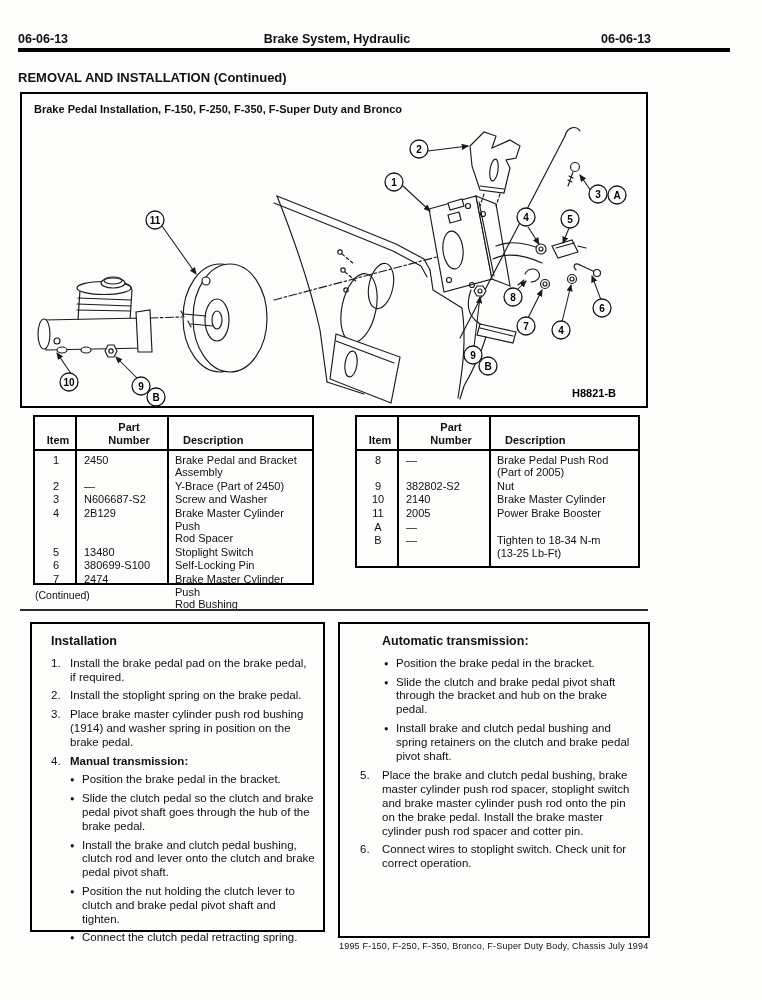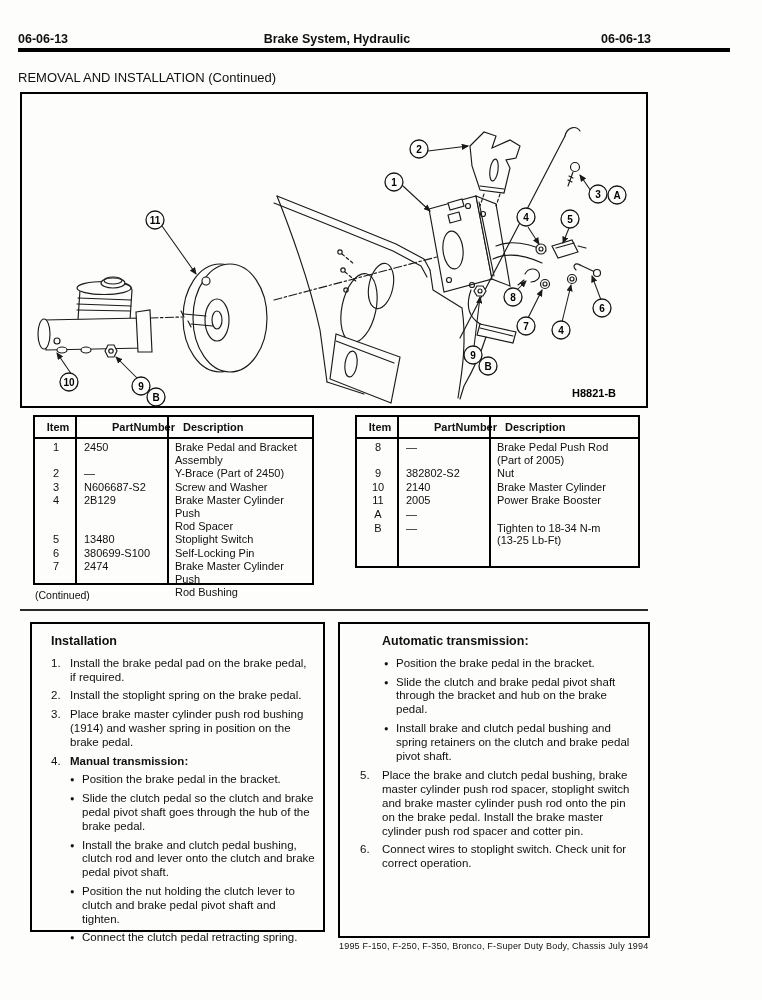--- a/index.html
+++ b/index.html
@@ -8,42 +8,42 @@
     font-family:"Liberation Sans",sans-serif;color:#101010;
     -webkit-font-smoothing:antialiased;
   }
   .abs{position:absolute;}
   
   .hdr-code{font-weight:bold;font-size:12.5px;top:32px;}
   #hdr-left{left:18px;}
   #hdr-center{left:337px;transform:translateX(-50%);font-weight:bold;font-size:12.5px;top:32px;white-space:nowrap;}
   #hdr-right{left:601px;top:32px;}
   #hdr-rule{left:18px;top:48px;width:712px;height:4px;background:#000;}
-  #section-title{left:18px;top:70px;font-weight:normal;font-size:13px;}
+  #section-title{left:18px;top:70px;font-weight:bold;font-size:13px;}
   
   #fig-box{left:20px;top:92px;width:628px;height:316px;border:2px solid #000;box-sizing:border-box;background:#fdfdfc;}
   #fig-caption{position:absolute;left:12px;top:9px;font-weight:bold;font-size:11px;white-space:nowrap;}
   #fig-svg{position:absolute;left:2px;top:0;}
   svg .ln{fill:none;stroke:#1a1a1a;stroke-width:1.15;stroke-linecap:round;stroke-linejoin:round;}
   svg .fw{fill:#fdfdfc;stroke:#1a1a1a;stroke-width:1.15;}
   svg .dash{stroke-dasharray:8 2.5 2.5 2.5;}
   svg .dsh2{stroke-dasharray:3 2.5;}
   svg .leader{fill:none;stroke:#1a1a1a;stroke-width:1.05;}
   svg .co circle{fill:#fdfdfc;stroke:#151515;stroke-width:1.3;}
   svg text{font-family:"Liberation Sans",sans-serif;font-weight:bold;font-size:10px;text-anchor:middle;fill:#000;}
   svg text.figcode{font-size:11px;text-anchor:end;}
   
   .ptable{position:absolute;border:2px solid #000;box-sizing:border-box;background:#fdfdfc;font-size:11px;line-height:12.6px;display:flex;flex-direction:column;}
   #ptable-left{left:33px;top:415px;width:281px;height:170px;}
   #ptable-right{left:355px;top:415px;width:285px;height:153px;}
   .vline{position:absolute;top:0;bottom:0;width:2px;background:#000;}
   .vl1{left:40px;} .vl2{left:132px;}
   .phead{display:flex;border-bottom:2px solid #000;font-weight:bold;flex:none;}
   .ph1{width:42px;flex:none;display:flex;align-items:flex-end;justify-content:center;padding:0 2px 3px;}
-  .ph2{width:92px;flex:none;display:flex;flex-direction:row;justify-content:flex-end;align-items:center;padding:4px 2px 3px;}
+  .ph2{width:92px;flex:none;display:flex;flex-direction:column;justify-content:flex-end;align-items:center;padding:4px 2px 3px;}
   .ph3{flex:1;display:flex;align-items:flex-end;padding:4px 6px 3px;}
   .pbody{padding:2px 0 0 0;}
   .prow{display:flex;padding:0.5px 0;}
   .pcell{box-sizing:border-box;}
   .c-item{width:42px;flex:none;text-align:center;}
   .c-part{width:92px;flex:none;padding:0 0 0 7px;}
   .c-desc{flex:1;padding:0 4px 0 6px;white-space:pre-line;}
   #continued-note{left:35px;top:589px;font-size:10.5px;}
   #divider-rule{left:20px;top:609px;width:628px;height:1.5px;background:#2a2a2a;}
   
@@ -68,20 +68,21 @@
 </head>
 <body>
 
 <span class="abs hdr-code" id="hdr-left">06-06-13</span>
 <span class="abs" id="hdr-center">Brake System, Hydraulic</span>
 <span class="abs hdr-code" id="hdr-right">06-06-13</span>
 <div class="abs" id="hdr-rule"></div>
 <div class="abs" id="section-title">REMOVAL AND INSTALLATION (Continued)</div>
 
 <div class="abs" id="fig-box">
+  <div id="fig-caption">Brake Pedal Installation, F-150, F-250, F-350, F-Super Duty and Bronco</div>
   <svg id="fig-svg" width="620" height="316" viewBox="0 0 620 316">
     <defs>
       <marker id="arr" markerWidth="7" markerHeight="6" refX="6" refY="3" orient="auto">
         <path d="M0,0 L7,3 L0,6 Z" fill="#1a1a1a"></path>
       </marker>
     </defs>
 
     <g>
       <line class="ln dash" x1="126" y1="224" x2="158" y2="223"></line>
       <line class="ln dash" x1="250" y1="206" x2="424" y2="160"></line>

